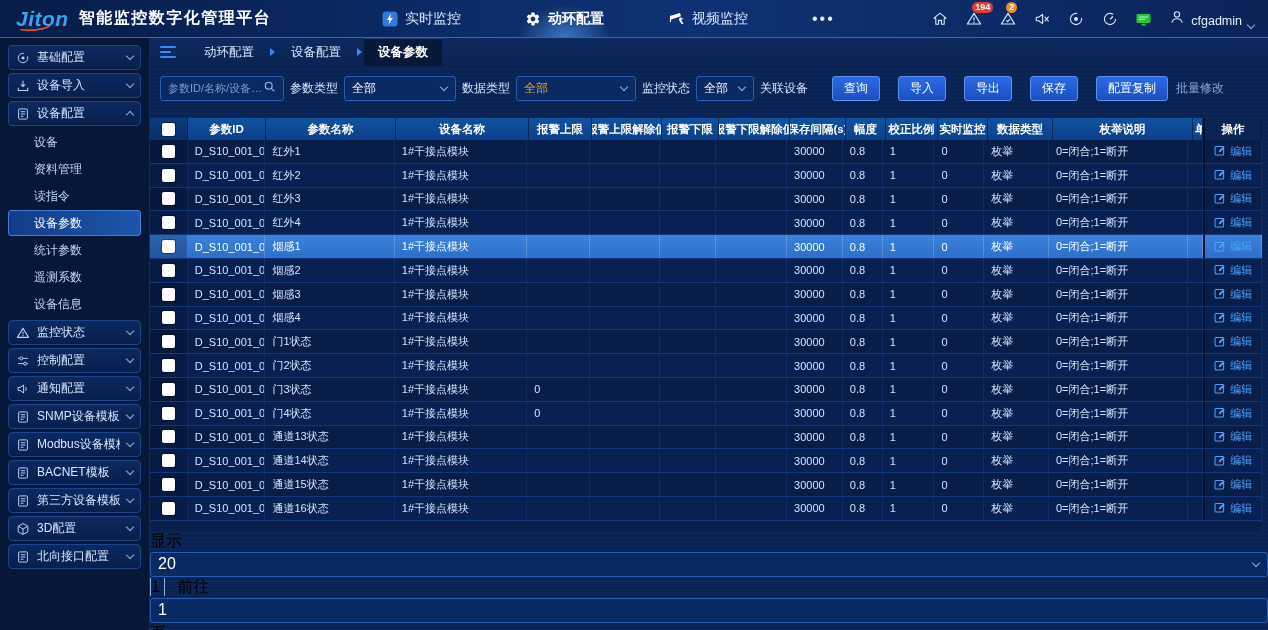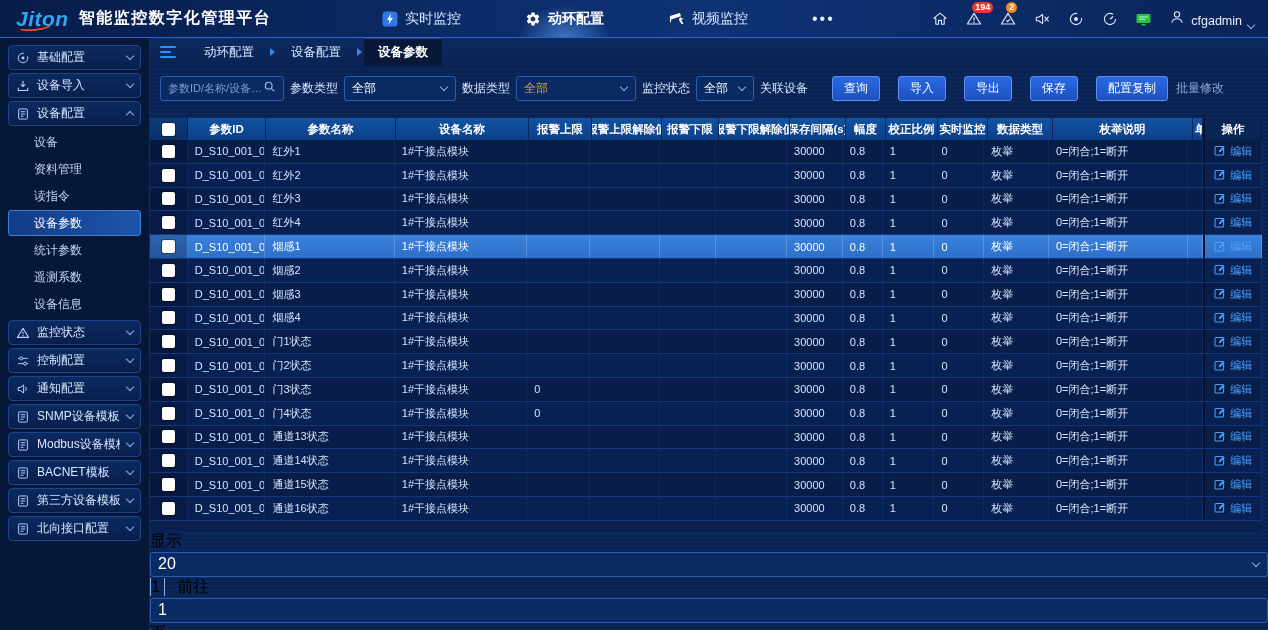--- a/index.html
+++ b/index.html
@@ -347,20 +347,30 @@
               <rect x="3" y="2.2" width="10" height="11.6" rx="1" fill="none" stroke="#bcd4ff" stroke-width="1.1"></rect>
               <path d="M5.4 5.4h5.2M5.4 8h5.2M5.4 10.6h3.2" stroke="#bcd4ff" stroke-width="1.1"></path>
             </svg>
           </span>
           <span class="sg-lbl">第三方设备模板</span>
           <span class="chev "></span>
         </div>
         <div class="side-group">
           <span class="sic">
             <svg width="14" height="14" viewBox="0 0 16 16">
+              <path d="M8 1.8l5.5 3v6.4L8 14.2l-5.5-3V4.8z" fill="none" stroke="#bcd4ff" stroke-width="1.1"></path>
+              <path d="M8 8v6.2M8 8L2.5 4.8M8 8l5.5-3.2" fill="none" stroke="#bcd4ff" stroke-width="1.1"></path>
+            </svg>
+          </span>
+          <span class="sg-lbl">3D配置</span>
+          <span class="chev "></span>
+        </div>
+        <div class="side-group">
+          <span class="sic">
+            <svg width="14" height="14" viewBox="0 0 16 16">
               <rect x="3" y="2.2" width="10" height="11.6" rx="1" fill="none" stroke="#bcd4ff" stroke-width="1.1"></rect>
               <path d="M5.4 5.4h5.2M5.4 8h5.2M5.4 10.6h3.2" stroke="#bcd4ff" stroke-width="1.1"></path>
             </svg>
           </span>
           <span class="sg-lbl">北向接口配置</span>
           <span class="chev "></span>
         </div>
       </aside>
 
     <main class="main">

